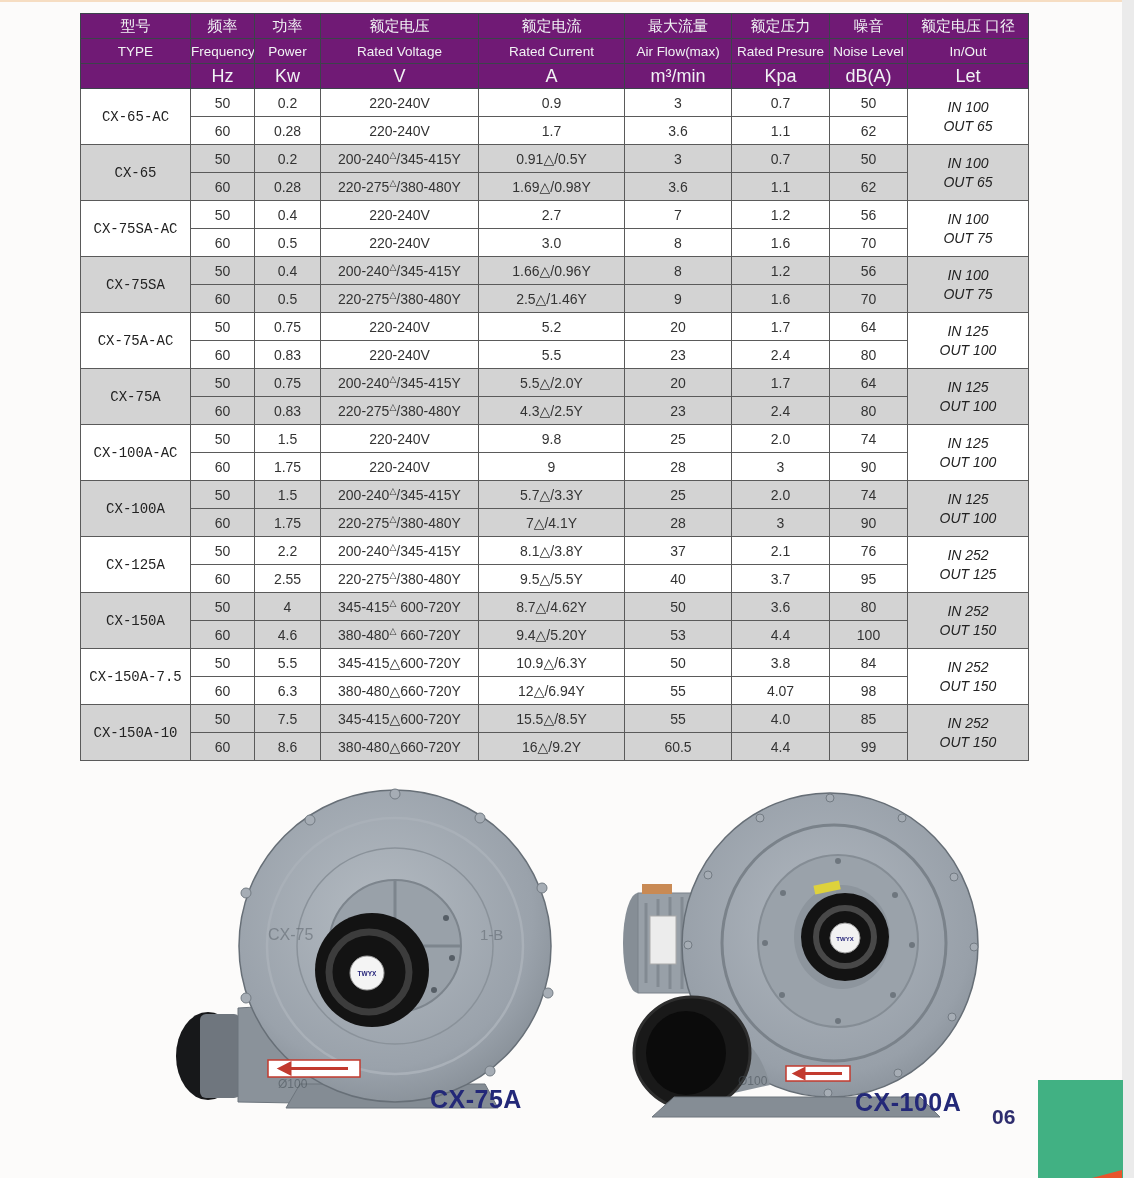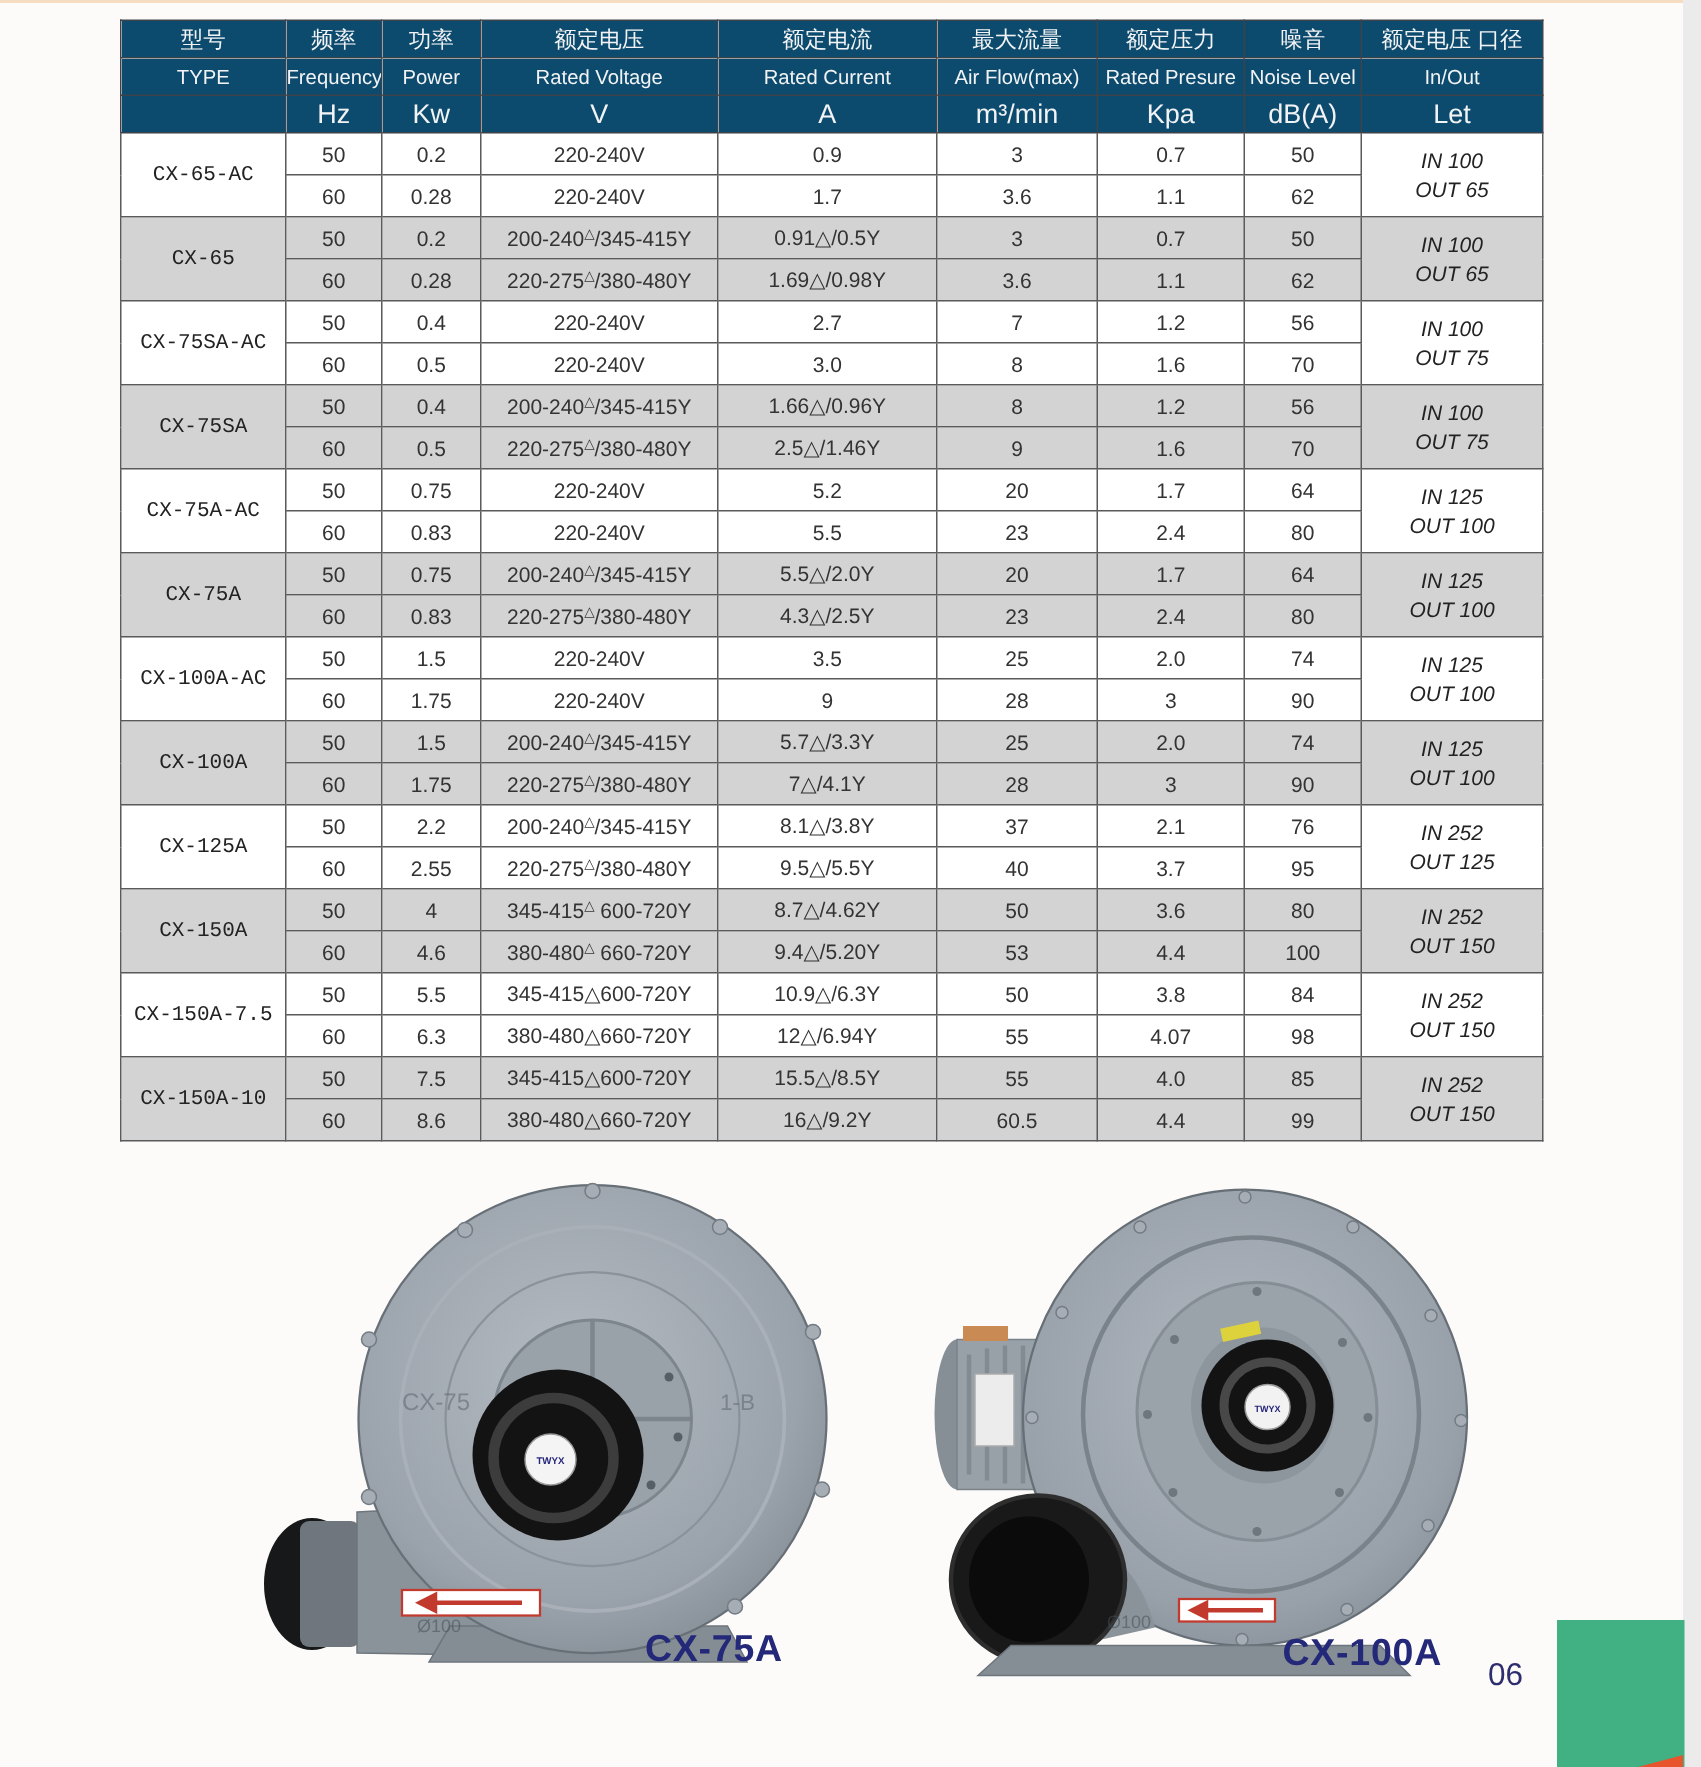--- a/index.html
+++ b/index.html
@@ -14,41 +14,41 @@
   .right-strip  { position:absolute; left:1122px; top:0; width:12px; height:1178px; background:#ebebeb; }
 
   
   .spec-wrap { position:absolute; left:80px; top:13px; width:948px; }
   table.spec { width:948px; border-collapse:collapse; table-layout:fixed; }
   table.spec th, table.spec td {
     border:1px solid #5a5a5a; text-align:center; vertical-align:middle;
     font-size:14px; overflow:hidden; white-space:nowrap;
   }
   table.spec thead th {
-    background:#0c4a6e; color:#f1f3f4; font-weight:400;
+    background:#701a75; color:#f1f3f4; font-weight:400;
     border-color:#3c434b; height:25px;
   }
   thead tr.h0 th { font-size:15px; }
   thead tr.h1 th { font-size:13.5px;margin-left:12px; }
   thead tr.h2 th { font-size:18px;margin-left:20px; }
   tbody tr { height:28px; background:#ffffff; }
   tbody tr.shade { background:#d3d3d3; }
   td.model { font-size:14px; color:#222;font-family:Liberation Mono, monospace; }
   td.inout { font-size:14px; color:#222; line-height:19px;font-style:italic; }
   sup.tri { font-size:9px; line-height:0; }
 
   
   .product-label {
     position:absolute; font-weight:bold; font-size:25px; color:#232878;
     letter-spacing:.5px;
   }
   #label-cx75a  { left:430px; top:1085px; }
   #label-cx100a { left:855px; top:1088px; }
   .page-number  { position:absolute; left:992px; top:1105px;
-                  font-weight:normal; font-size:21px; color:#2e2d6e; }
+                  font-weight:bold; font-size:21px; color:#2e2d6e; }
   .green-block  { position:absolute; left:1038px; top:1080px; width:85px; height:98px; background:#41b183; }
   .orange-wedge { position:absolute; left:1092px; top:1170px; width:0; height:0;
                   border-left:30px solid transparent; border-bottom:8px solid #e8542c; }
   .blower { position:absolute; }
   #blower-left  { left:150px; top:788px; width:420px; height:335px; }
   #blower-right { left:590px; top:785px; width:400px; height:345px; }
 </style>
 </head>
 <body>
 
@@ -240,21 +240,21 @@
           <td>4.3△/2.5Y</td>
           <td>23</td>
           <td>2.4</td>
           <td>80</td>
         </tr>
         <tr>
           <td rowspan="2" class="model">CX-100A-AC</td>
           <td>50</td>
           <td>1.5</td>
           <td>220-240V</td>
-          <td>3.5</td>
+          <td>9.8</td>
           <td>25</td>
           <td>2.0</td>
           <td>74</td>
           <td rowspan="2" class="inout">
             <div>IN 125</div>
             <div>OUT 100</div>
           </td>
         </tr>
         <tr>
           <td>60</td>

